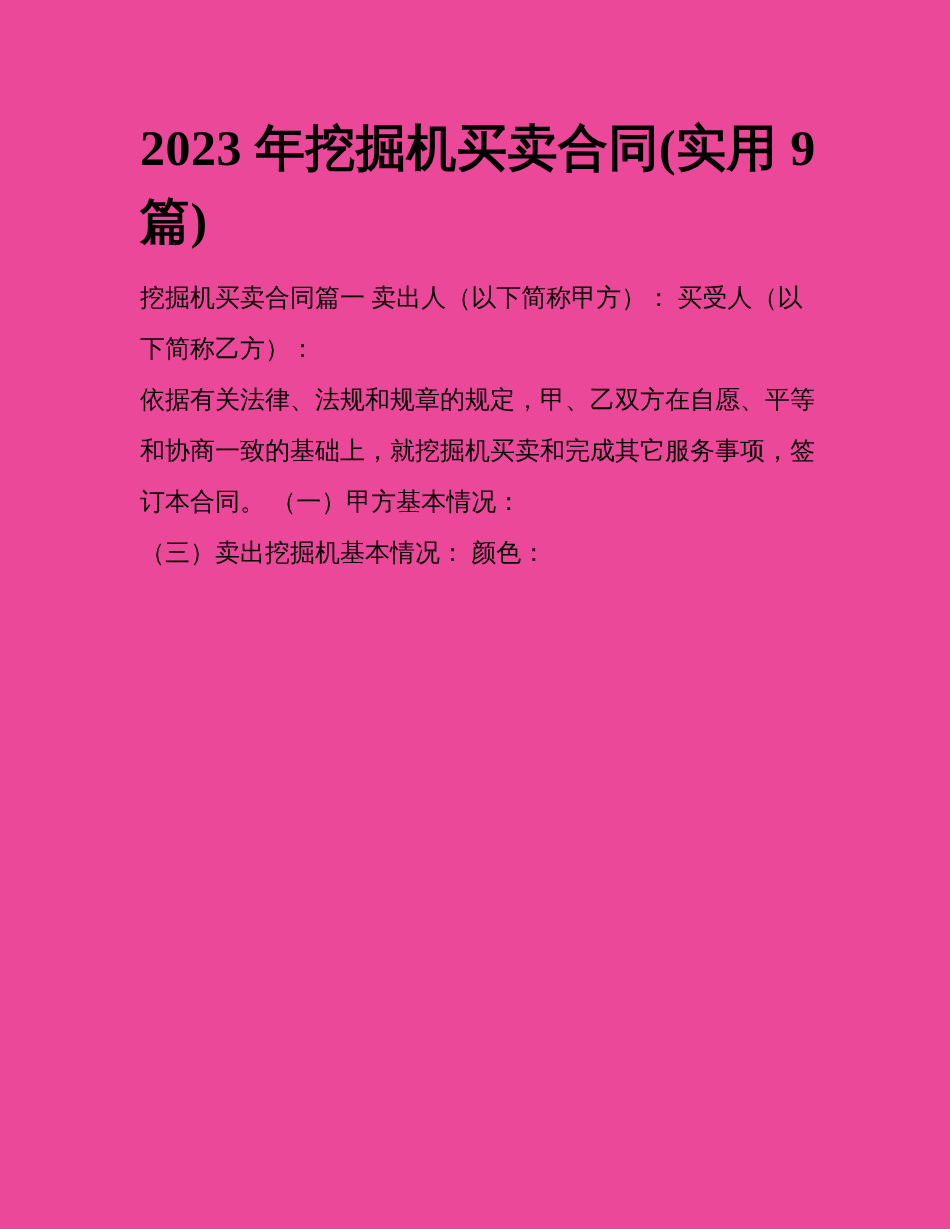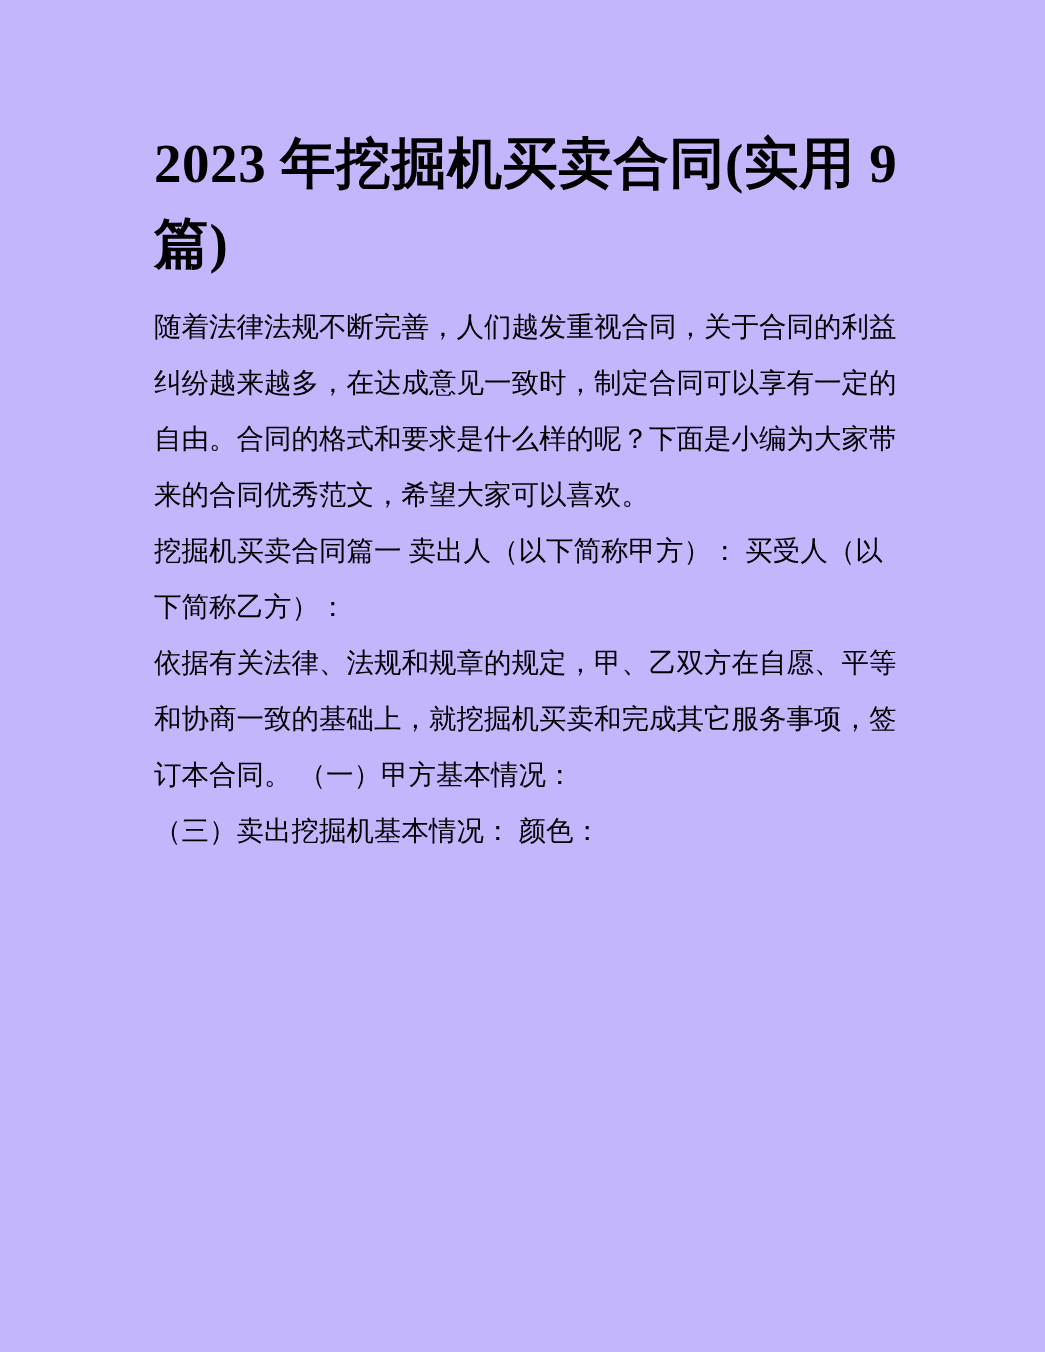--- a/index.html
+++ b/index.html
@@ -6,21 +6,21 @@
     margin: 0;
     padding: 0;
     background: #ffffff;
   }
   .doc-page {
     position: relative;
     width: 950px;
     height: 1229px;
     box-sizing: border-box;
     padding: 112px 110px 0 140px;
-    background: #c4b5fd;
+    background: #ec4899;
     color: #000000;
     font-family: "Liberation Serif", "DejaVu Serif", serif;
     overflow: hidden;
   }
   .doc-title {
     margin: 0 0 14px 0;
     font-size: 50px;
     font-weight: bold;
     line-height: 73px;
     white-space: pre-wrap;
@@ -34,24 +34,20 @@
     white-space: pre-wrap;
   }
 </style>
 </head>
 <body>
 
 <main class="doc-page">
   <h1 class="doc-title">2023 年挖掘机买卖合同(实用 9
 篇)</h1>
 
-  <p class="doc-paragraph">随着法律法规不断完善，人们越发重视合同，关于合同的利益
-纠纷越来越多，在达成意见一致时，制定合同可以享有一定的
-自由。合同的格式和要求是什么样的呢？下面是小编为大家带
-来的合同优秀范文，希望大家可以喜欢。</p>
 
   <p class="doc-paragraph">挖掘机买卖合同篇一 卖出人（以下简称甲方）： 买受人（以
 下简称乙方）：</p>
 
   <p class="doc-paragraph">依据有关法律、法规和规章的规定，甲、乙双方在自愿、平等
 和协商一致的基础上，就挖掘机买卖和完成其它服务事项，签
 订本合同。 （一）甲方基本情况：</p>
 
 
   <p class="doc-paragraph">（三）卖出挖掘机基本情况： 颜色：</p>

